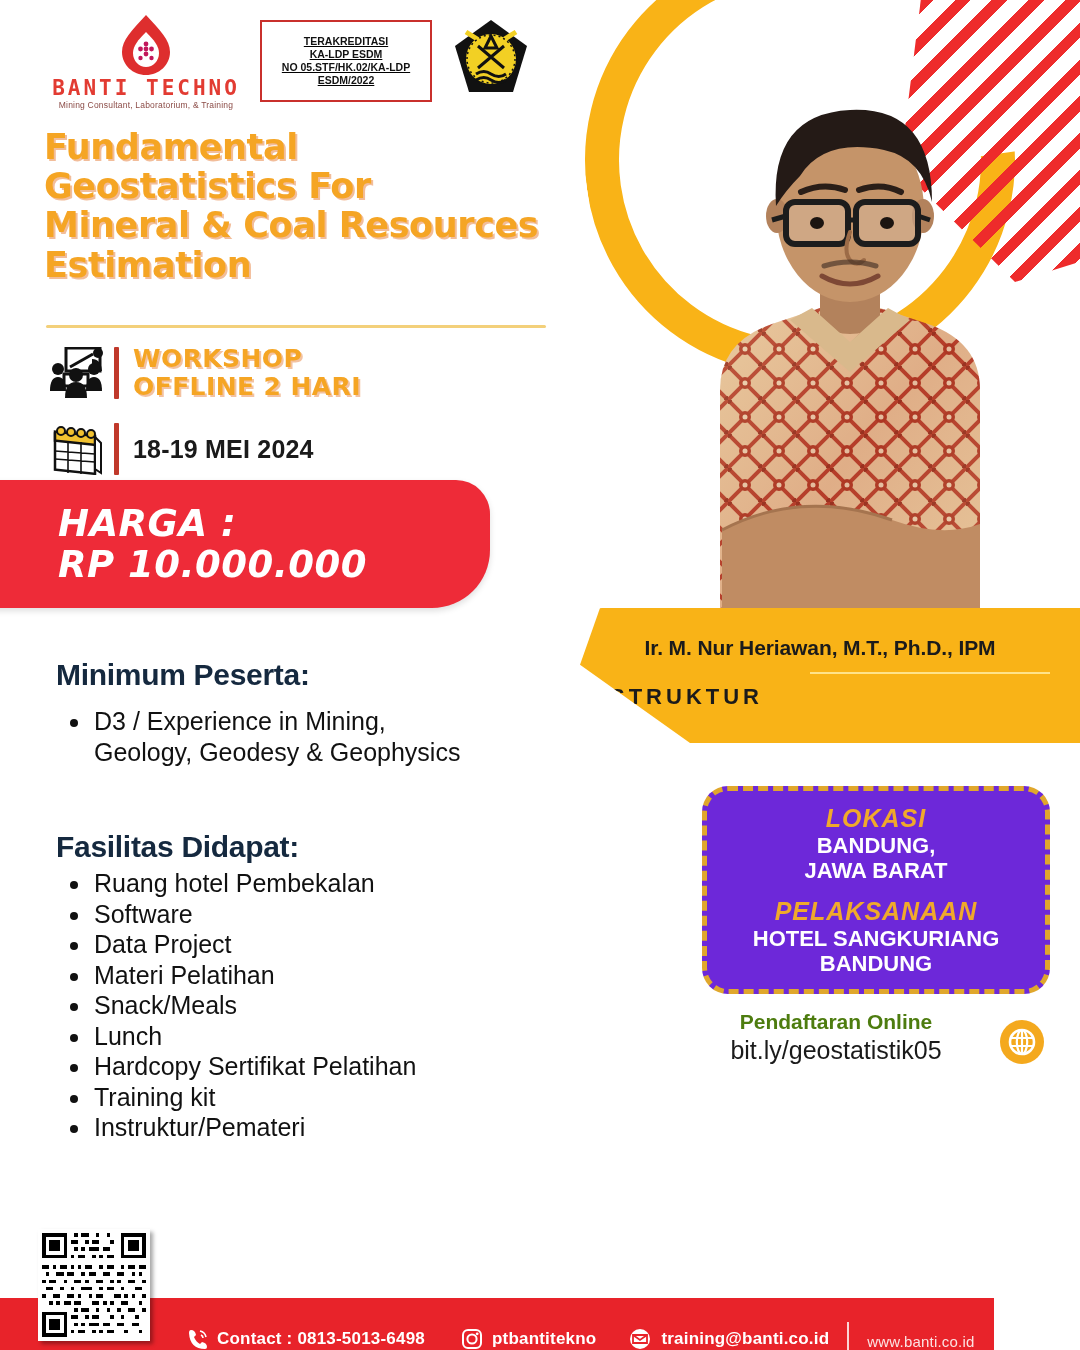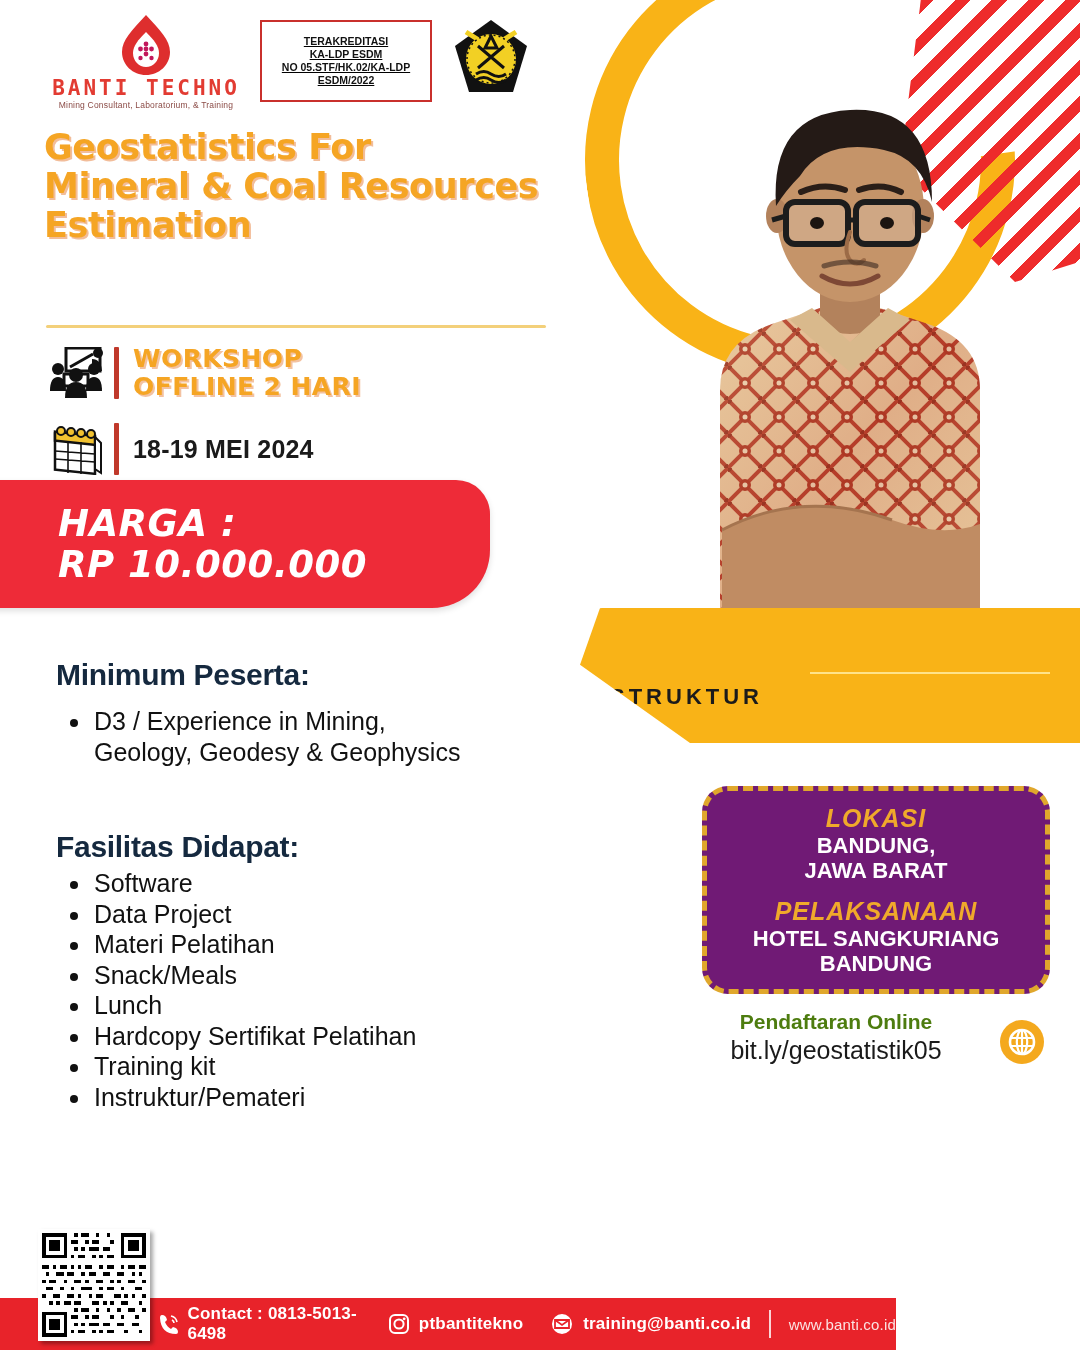--- a/index.html
+++ b/index.html
@@ -138,21 +138,21 @@
   }
   .instr-rule{position:absolute;left:230px;top:64px;width:240px;height:2px;background:#FFE38A;}
   .instr-role{
     position:absolute;left:0;top:76px;width:478px;text-align:left;
     font-size:22px;font-weight:800;color:#1B1B1B;letter-spacing:4px;
   }
 
   
   .loc-box{
     position:absolute;left:702px;top:786px;width:348px;height:208px;z-index:6;
-    background:#701a75;border:5px dashed #E0A72C;border-radius:26px;
+    background:#6d28d9;border:5px dashed #E0A72C;border-radius:26px;
     box-sizing:border-box;display:flex;flex-direction:column;
     align-items:center;justify-content:center;
   }
   .loc-title{font-size:25px;font-style:italic;font-weight:800;color:#F0A92B;letter-spacing:1px;}
   .loc-val{font-size:22px;font-weight:800;color:#fff;text-align:center;line-height:1.14;}
   .loc-gap{height:13px;}
 
   
   .reg{position:absolute;left:700px;top:1010px;width:350px;z-index:6;}
   .reg-title{font-size:21px;font-weight:800;color:#4d7c0f;text-align:center;width:272px;}
@@ -164,22 +164,22 @@
 
   
   .qr{
     position:absolute;left:38px;top:1229px;width:112px;height:112px;z-index:8;
     background:#fff;padding:4px;box-sizing:border-box;
     box-shadow:3px 3px 4px rgba(0,0,0,0.35);
   }
 
   
   .footer{
-    position:absolute;left:0;bottom:0;width:896px;height:52px;background:#E8232A;z-index:7;
-    display:flex;align-items:center;
+    position:absolute;left:0;bottom:0;width:994px;height:52px;background:#E8232A;z-index:7;
+    display:flex;align-items:flex-end;
   }
   .f-item{display:flex;align-items:center;color:#fff;font-weight:800;font-size:17px;letter-spacing:0.2px;}
   .f-item .fi{margin-right:9px;display:flex;align-items:center;}
   .f-sep{width:2px;height:28px;background:#FBD5D6;margin:0 18px;}
   .f-web{color:#FBE3E3;font-weight:400;font-size:15px;letter-spacing:0.2px;}
 </style>
 </head>
 <body>
 
 <div class="poster">
@@ -219,20 +219,21 @@
     <g stroke="#111111" stroke-width="3" fill="none">
       <path d="M26 28 L52 50 M52 28 L26 50"></path>
       <path d="M39 18 L33 30 L45 30 Z"></path>
       <path d="M24 56 q8 -5 15 0 q8 5 15 0"></path>
       <path d="M24 62 q8 -5 15 0 q8 5 15 0"></path>
     </g>
     <circle cx="39" cy="41" r="24" fill="none" stroke="#111111" stroke-width="1.5" stroke-dasharray="2 3"></circle>
   </svg>
 
   <div class="title">
+    <span class="ln">Fundamental</span>
     <span class="ln">Geostatistics For</span>
     <span class="ln">Mineral &amp; Coal Resources</span>
     <span class="ln">Estimation</span>
   </div>
 
   <div class="divider-thin"></div>
 
   <div class="info-row row-workshop">
     <div class="icon-box">
       <svg width="58" height="52" viewBox="0 0 58 52">
@@ -282,20 +283,21 @@
     <div class="pl">RP 10.000.000</div>
   </div>
 
   <div class="heading-navy h-min">Minimum Peserta:</div>
   <ul class="plain list-min">
     <li>D3 / Experience in Mining, Geology, Geodesy &amp; Geophysics</li>
   </ul>
 
   <div class="heading-navy h-fas">Fasilitas Didapat:</div>
   <ul class="plain list-fas">
+    <li>Ruang hotel Pembekalan</li>
     <li>Software</li>
     <li>Data Project</li>
     <li>Materi Pelatihan</li>
     <li>Snack/Meals</li>
     <li>Lunch</li>
     <li>Hardcopy Sertifikat Pelatihan</li>
     <li>Training kit</li>
     <li>Instruktur/Pemateri</li>
   </ul>
 
@@ -346,20 +348,21 @@
     <ellipse cx="157" cy="163" rx="7" ry="6" fill="#1B1410"></ellipse>
     <ellipse cx="227" cy="163" rx="7" ry="6" fill="#1B1410"></ellipse>
 
     <path d="M190 172 q-8 22 2 30 q6 4 12 -2" stroke="#9C6B47" stroke-width="4" fill="none" stroke-linecap="round"></path>
     <path d="M162 216 q28 16 56 0" stroke="#7E4835" stroke-width="5" fill="none" stroke-linecap="round"></path>
 
     <path d="M164 206 q26 -8 52 0" stroke="#3A2A22" stroke-width="5" fill="none" opacity="0.6" stroke-linecap="round"></path>
   </svg>
 
   <div class="instr-banner">
+    <div class="instr-name">Ir. M. Nur Heriawan, M.T., Ph.D., IPM</div>
     <div class="instr-rule"></div>
     <div class="instr-role">INSTRUKTUR</div>
   </div>
 
   <div class="loc-box">
     <div class="loc-title">LOKASI</div>
     <div class="loc-val">BANDUNG,</div>
     <div class="loc-val">JAWA BARAT</div>
     <div class="loc-gap"></div>
     <div class="loc-title">PELAKSANAAN</div>

